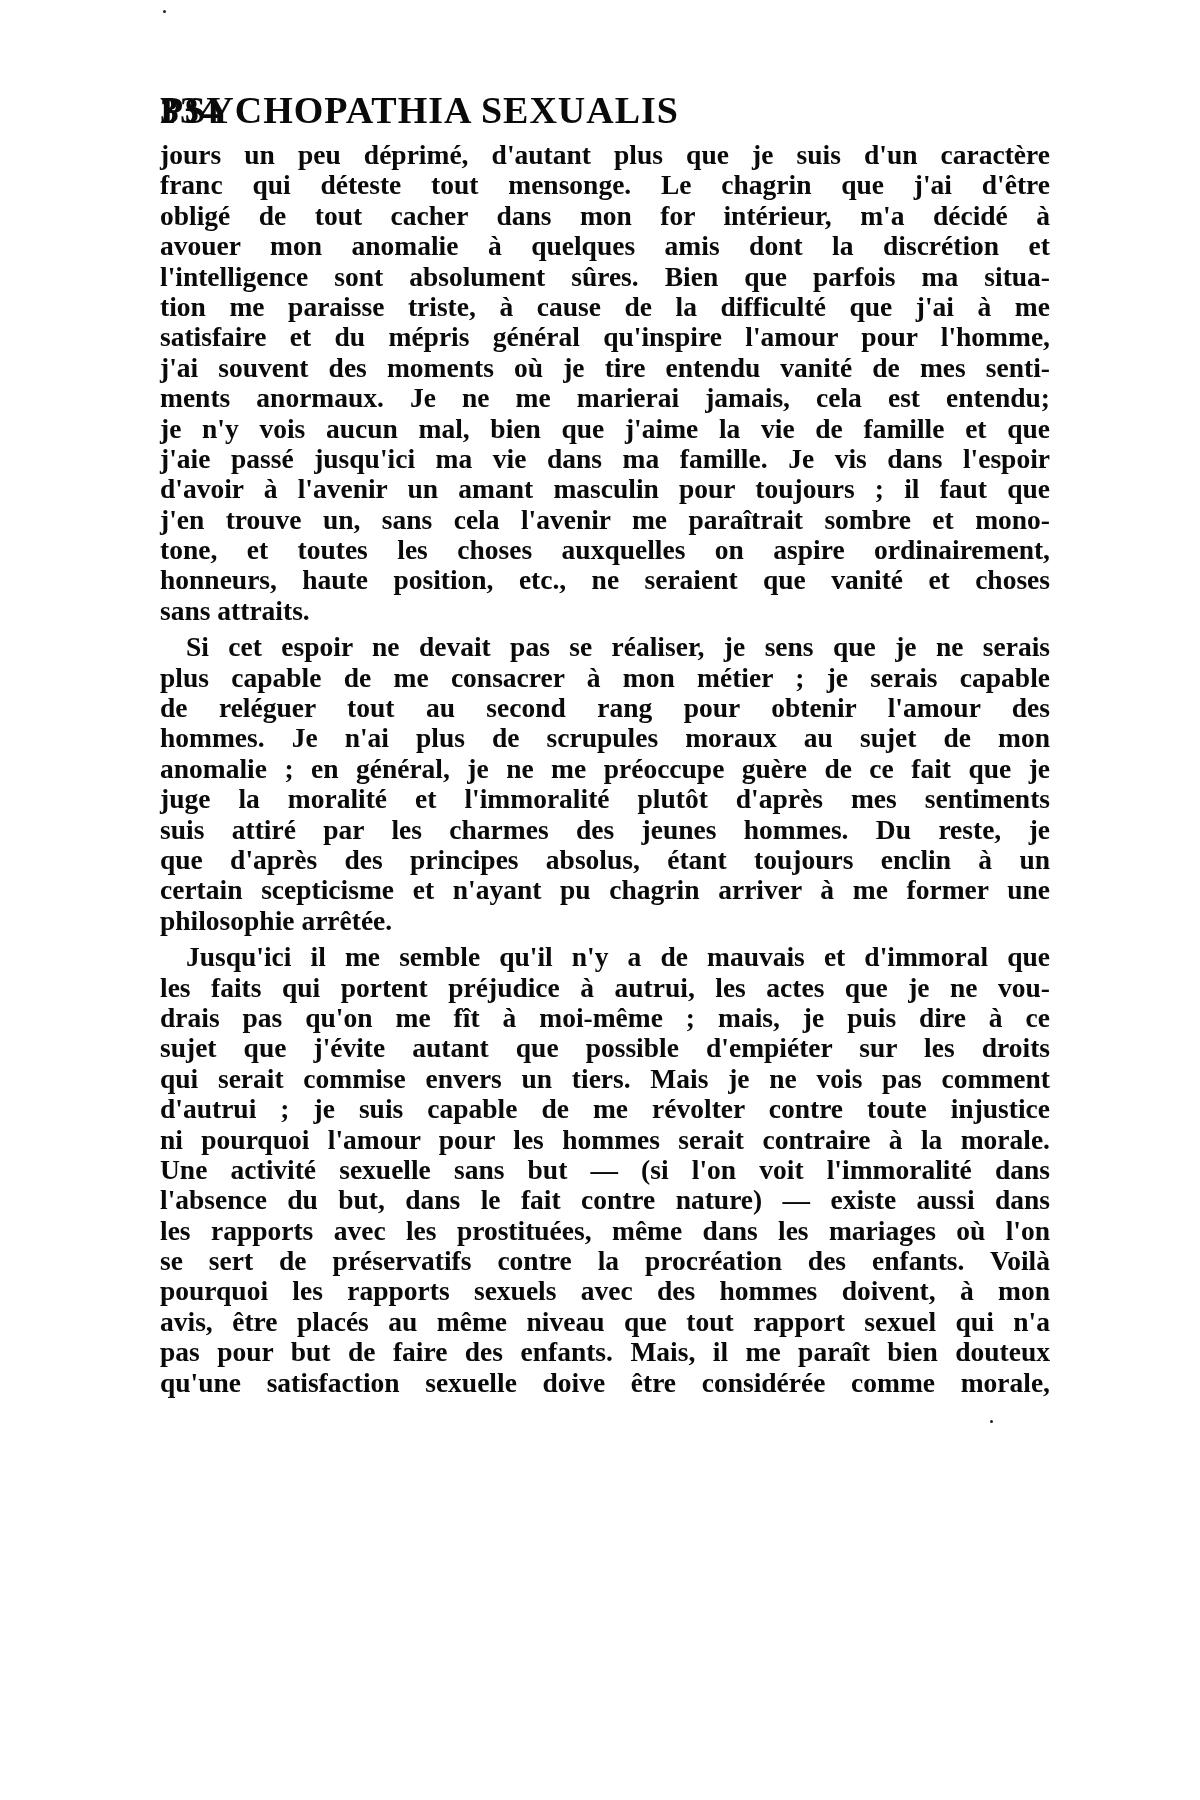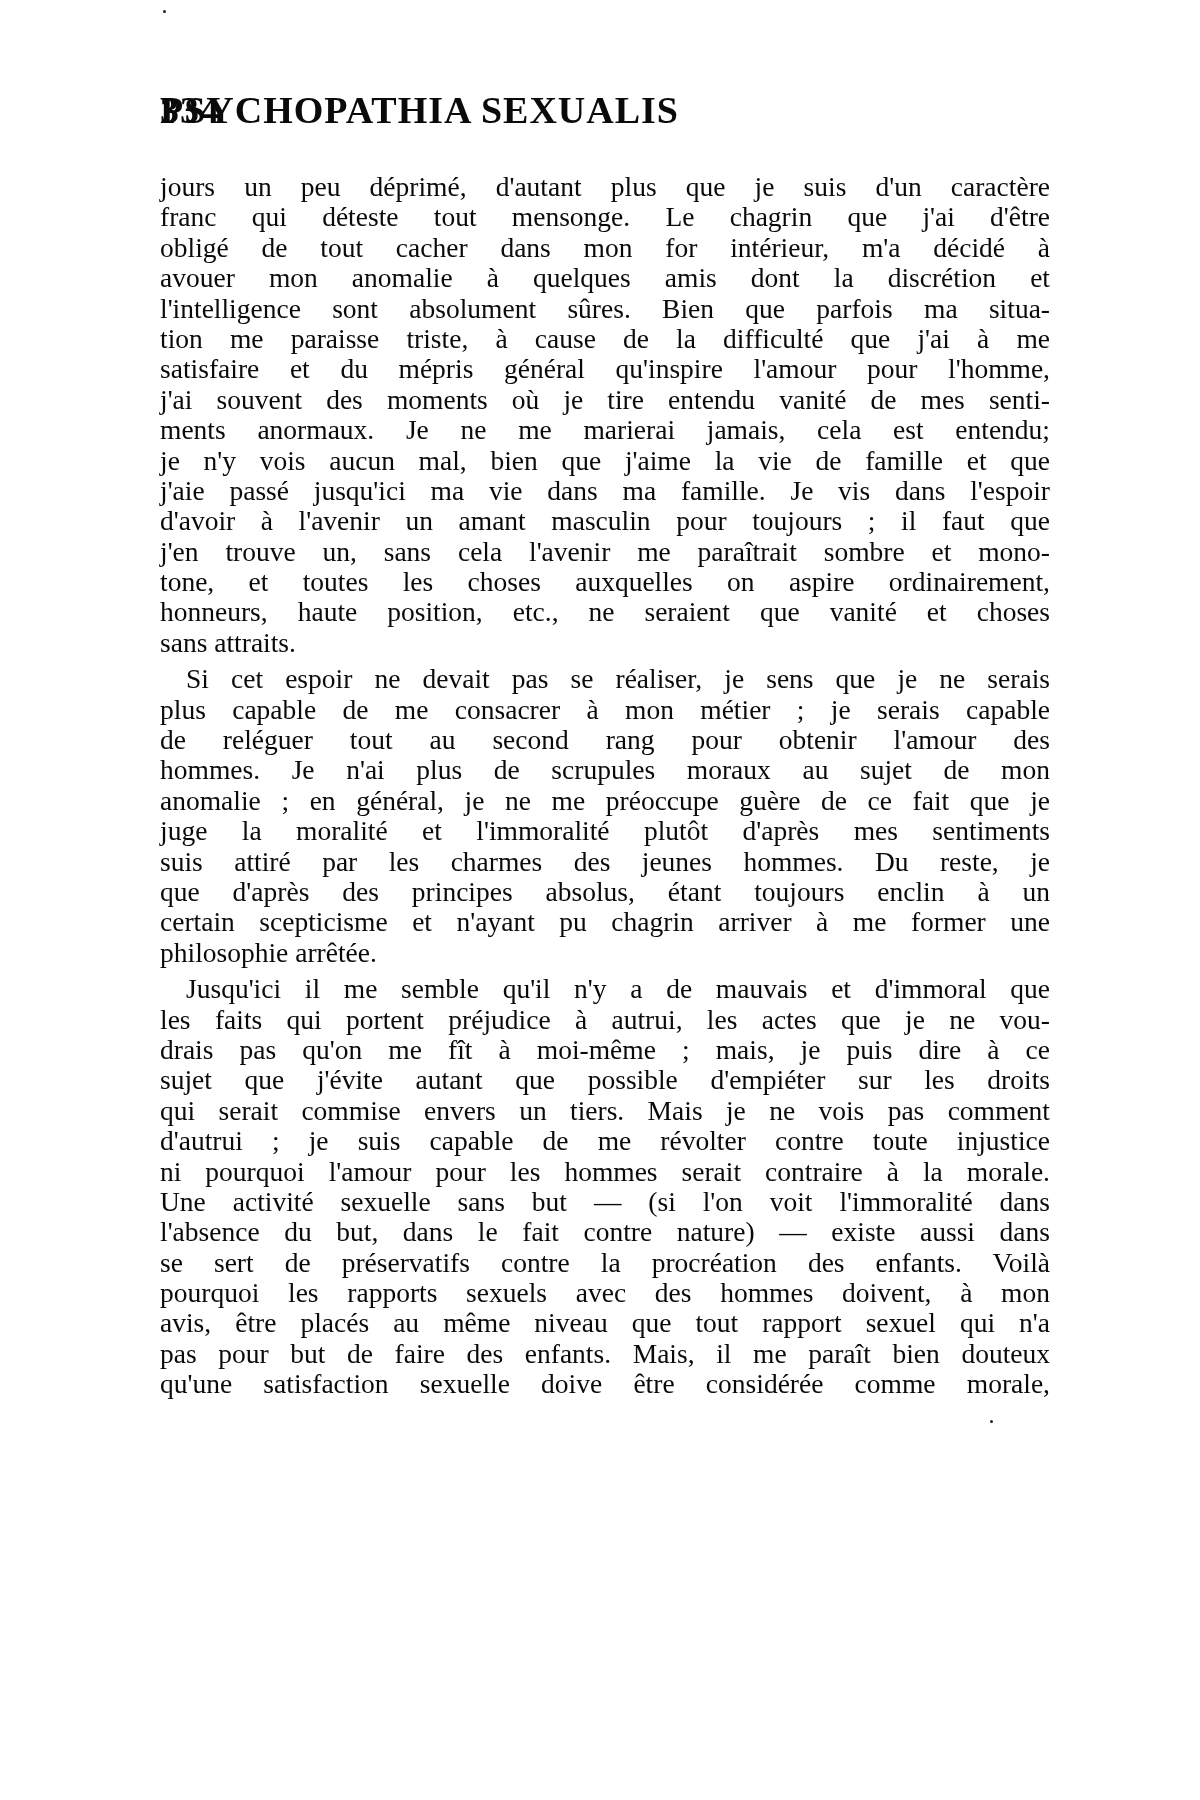--- a/index.html
+++ b/index.html
@@ -42,23 +42,22 @@
       left: 0;
       width: 890px;
       top: 0;
     }
     .body-text {
       position: absolute;
       top: 140px;
       left: 0;
       width: 890px;
       font-size: 27.5px;
-      font-weight: normal;
+      font-weight: bold;
       line-height: 30.4px;
-      margin-top: 32px;
     }
     .line {
       display: block;
       white-space: nowrap;
       text-align: justify;
       text-align-last: justify;
       height: 30.4px;
     }
     .line.last {
       text-align-last: left;
@@ -128,20 +127,21 @@
     <div>
       <span class="line indent">Jusqu'ici il me semble qu'il n'y a de mauvais et d'immoral que</span>
       <span class="line">les faits qui portent préjudice à autrui, les actes que je ne vou-</span>
       <span class="line">drais pas qu'on me fît à moi-même ; mais, je puis dire à ce</span>
       <span class="line">sujet que j'évite autant que possible d'empiéter sur les droits</span>
       <span class="line">qui serait commise envers un tiers. Mais je ne vois pas comment</span>
       <span class="line">d'autrui ; je suis capable de me révolter contre toute injustice</span>
       <span class="line">ni pourquoi l'amour pour les hommes serait contraire à la morale.</span>
       <span class="line">Une activité sexuelle sans but — (si l'on voit l'immoralité dans</span>
       <span class="line">l'absence du but, dans le fait contre nature) — existe aussi dans</span>
+      <span class="line">les rapports avec les prostituées, même dans les mariages où l'on</span>
       <span class="line">se sert de préservatifs contre la procréation des enfants. Voilà</span>
       <span class="line">pourquoi les rapports sexuels avec des hommes doivent, à mon</span>
       <span class="line">avis, être placés au même niveau que tout rapport sexuel qui n'a</span>
       <span class="line">pas pour but de faire des enfants. Mais, il me paraît bien douteux</span>
       <span class="line">qu'une satisfaction sexuelle doive être considérée comme morale,</span>
     </div>
   </div>
 </div>
 
 </body></html>

